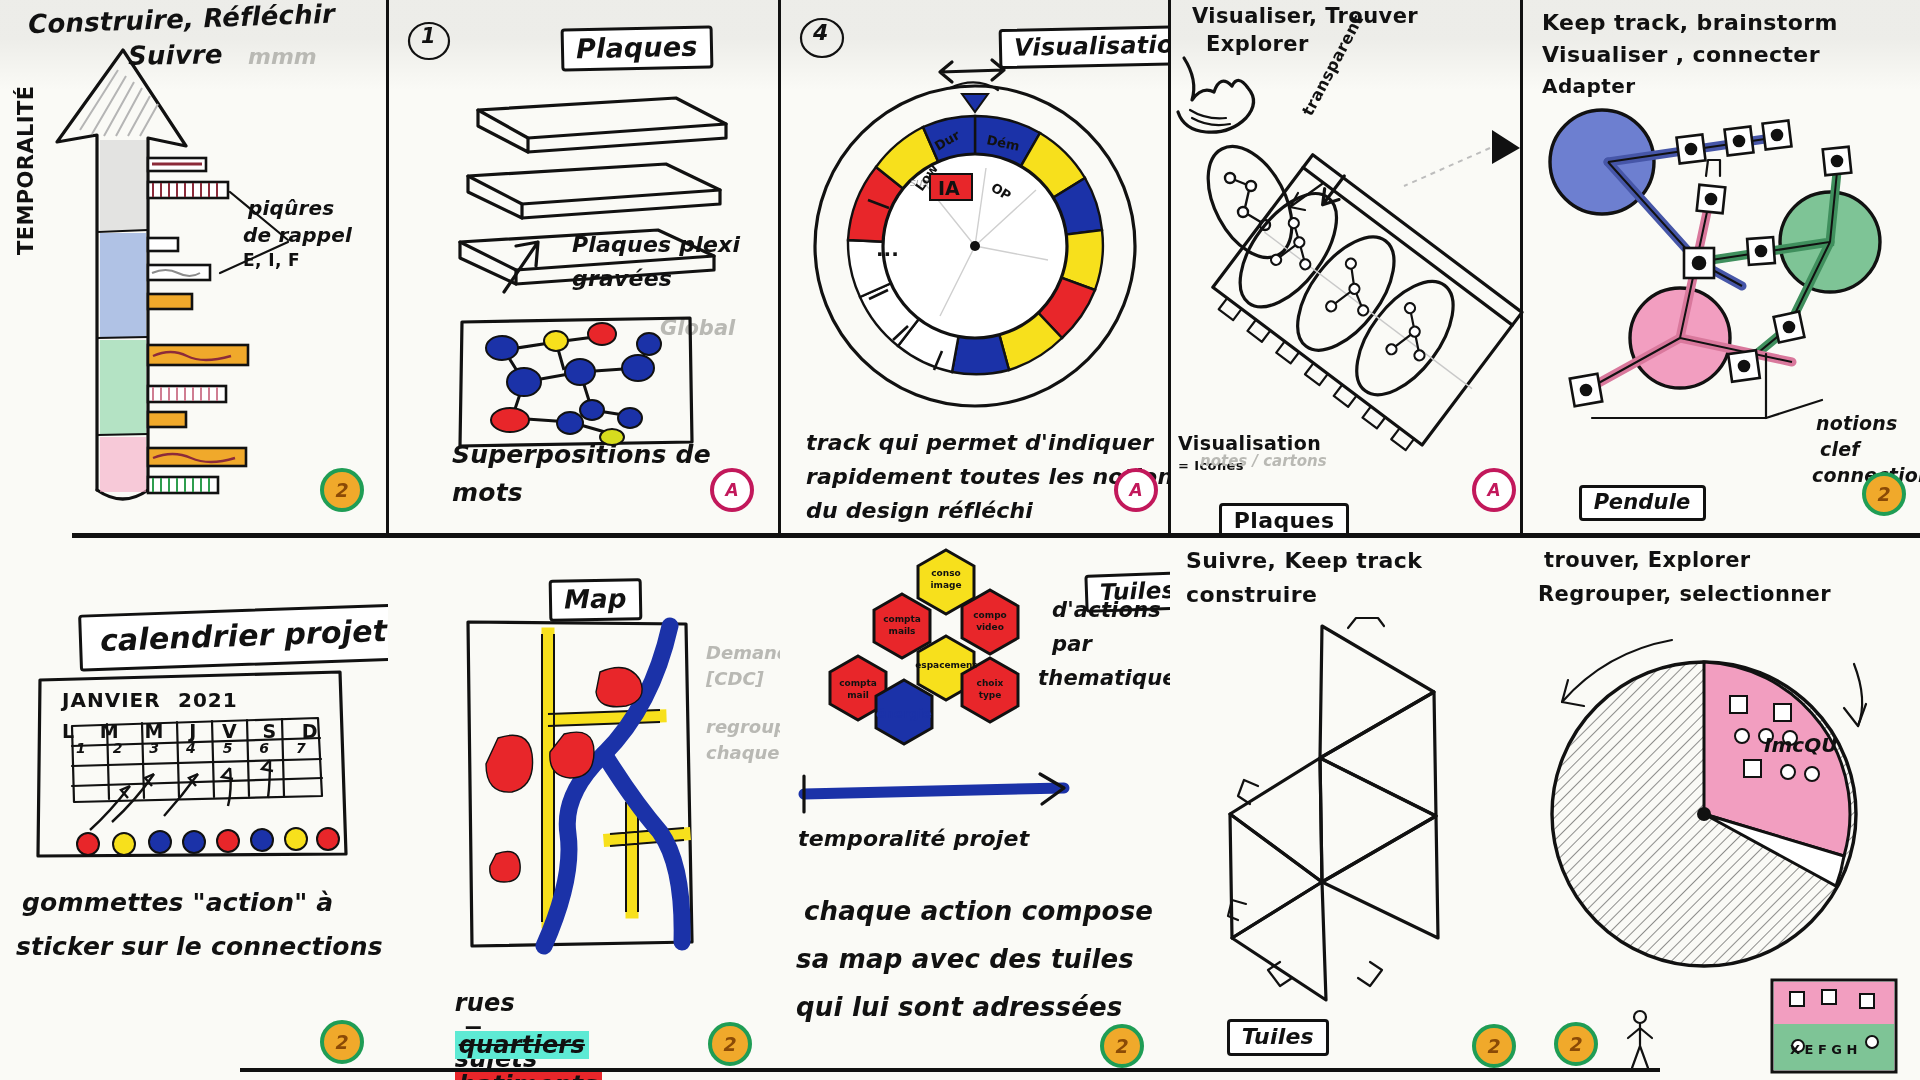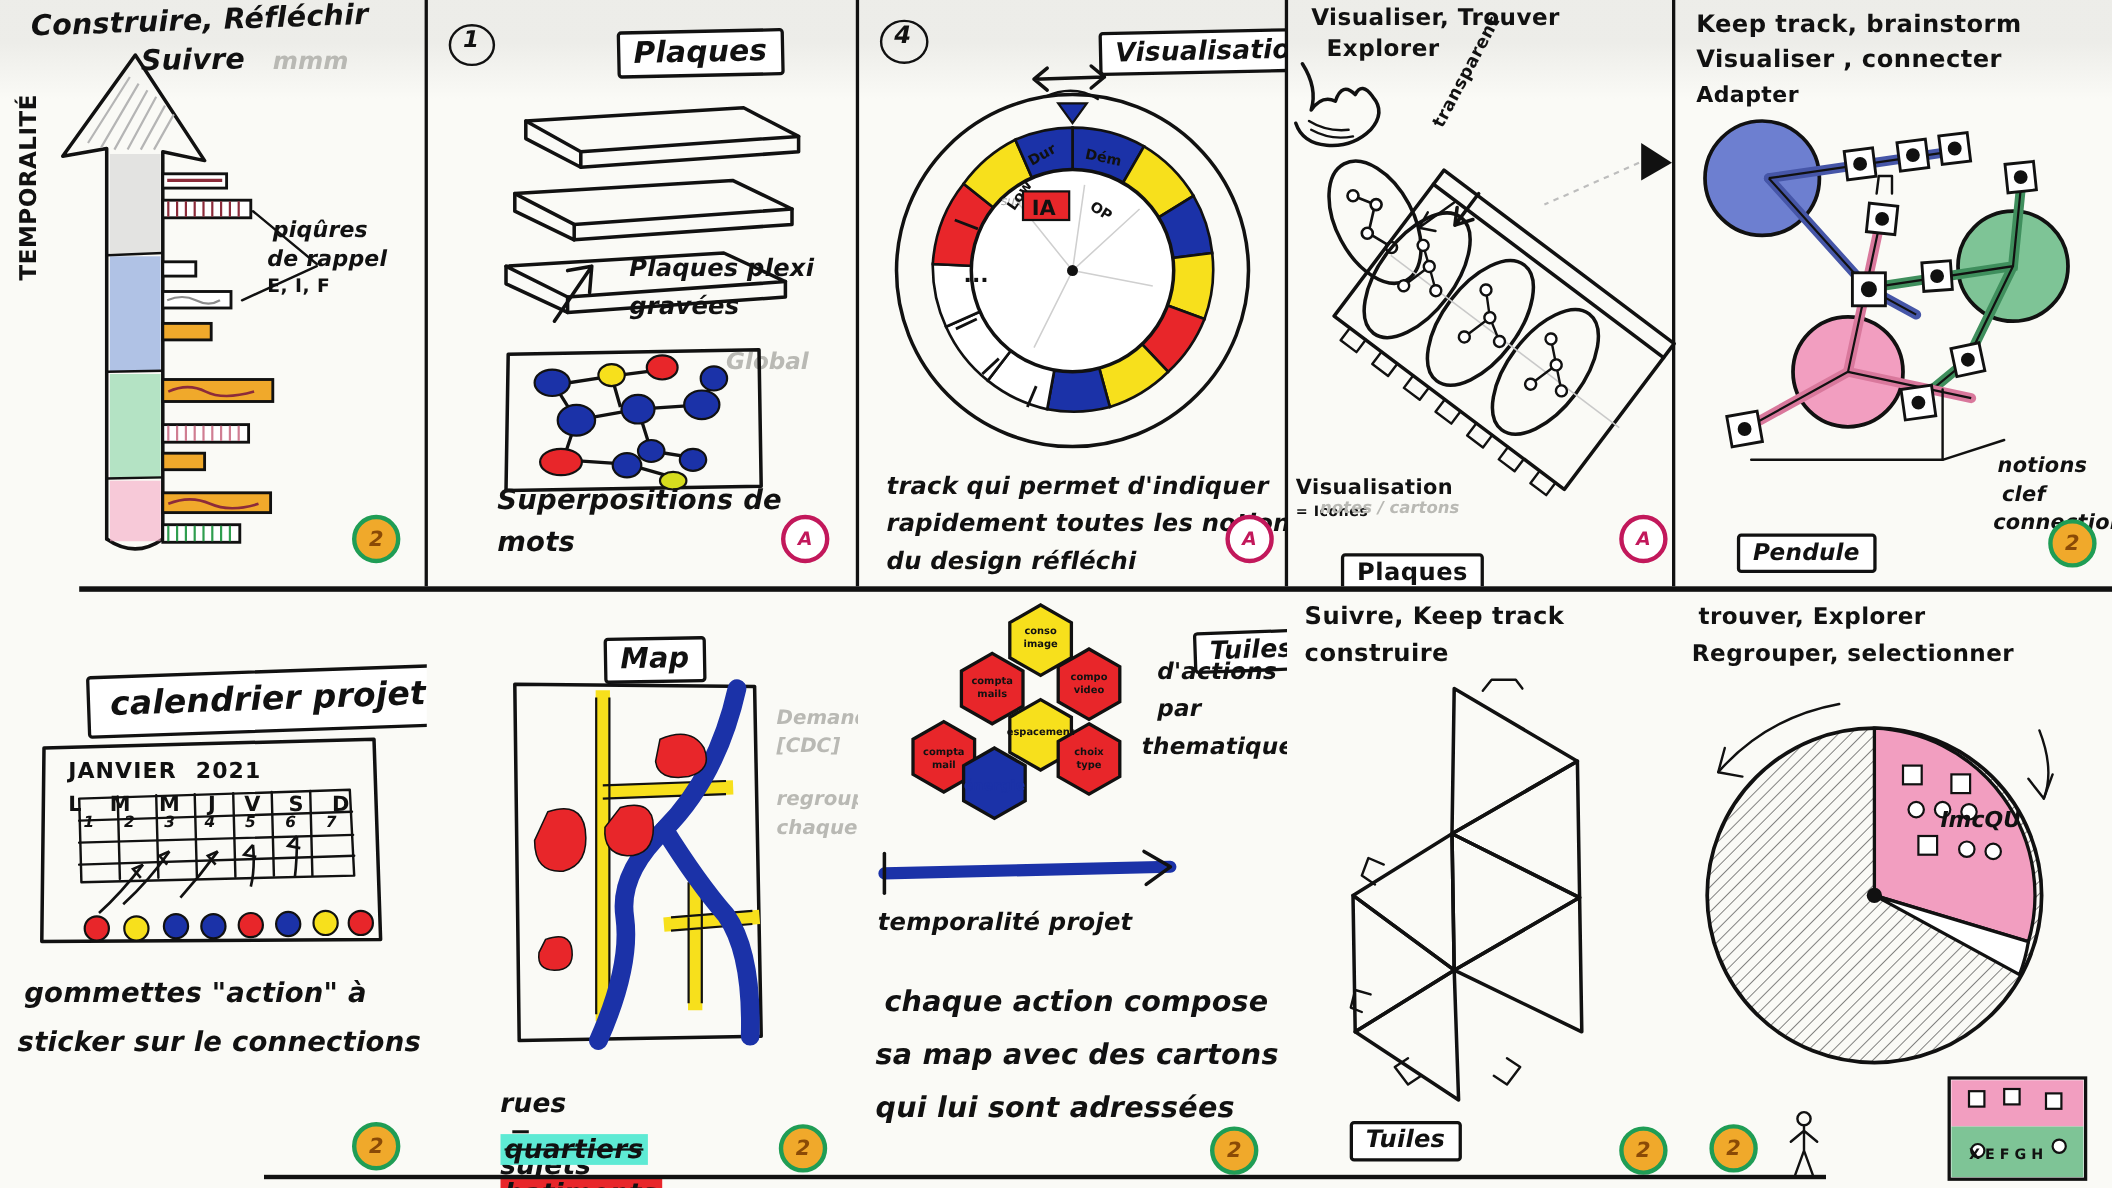--- a/index.html
+++ b/index.html
@@ -556,21 +556,21 @@
       <div class="txt ink" style="left:256px;top:126px;font-size:21px">thematiques</div>
 
       <svg style="position:absolute;left:10px;top:222px" width="310" height="60" viewBox="0 0 310 60">
         <path stroke="#1b32a8" stroke-width="11" fill="none" stroke-linecap="round" d="M12 32 L272 26"></path>
         <path class="s" d="M12 14 L12 50"></path>
         <path class="s" d="M272 26 L248 12 M272 26 L250 42"></path>
       </svg>
       <div class="txt ink" style="left:16px;top:286px;font-size:22px">temporalité projet</div>
 
       <div class="txt ink" style="left:22px;top:356px;font-size:26px">chaque action compose</div>
-      <div class="txt ink" style="left:14px;top:404px;font-size:26px">sa map avec des cartons</div>
+      <div class="txt ink" style="left:14px;top:404px;font-size:26px">sa map avec des tuiles</div>
       <div class="txt ink" style="left:14px;top:452px;font-size:26px">qui lui sont adressées</div>
 
       <div class="badge badge-2" style="left:318px;top:484px">2</div>
     </div>
 
     <div class="cell" style="left:1172px;width:350px">
       <div class="txt inkp" style="left:14px;top:8px;font-size:22px;font-style:normal">Suivre, Keep track</div>
       <div class="txt inkp" style="left:14px;top:42px;font-size:22px;font-style:normal">construire</div>
 
       <svg style="position:absolute;left:8px;top:78px" width="330" height="400" viewBox="0 0 330 400">

